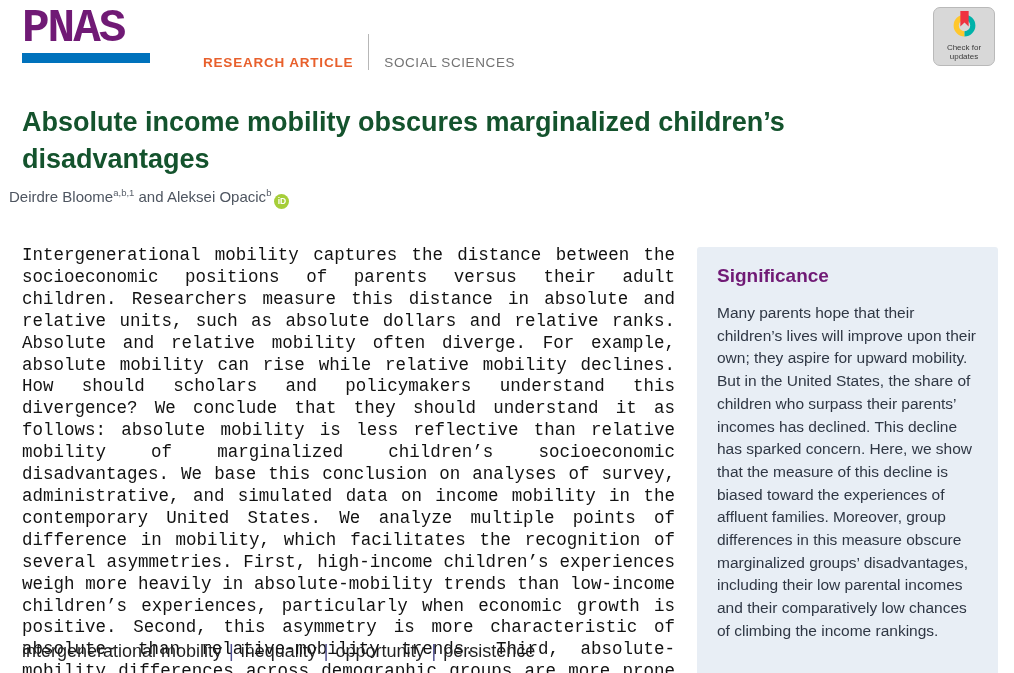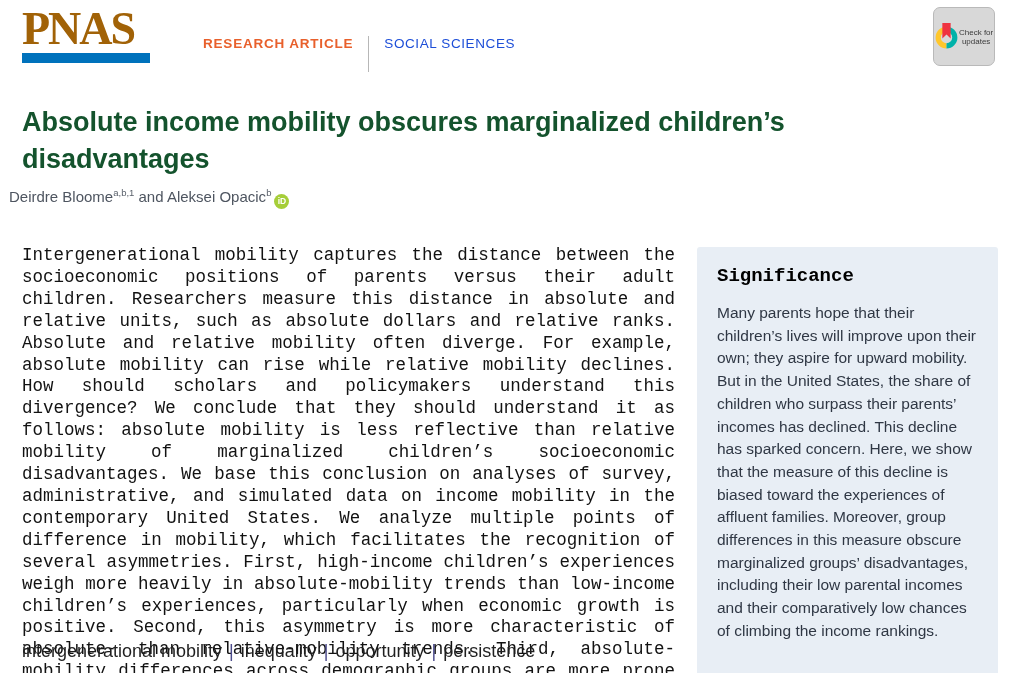--- a/index.html
+++ b/index.html
@@ -3,40 +3,40 @@
 <meta charset="utf-8">
 <style>
   html,body{margin:0;padding:0;background:#ffffff;}
   .page{
     position:relative;width:1014px;height:673px;overflow:hidden;
     background:#ffffff;font-family:"Liberation Sans",sans-serif;
   }
   
   .logo{position:absolute;left:22px;top:6px;width:140px;}
   .logo-text{
-    font-size:46px;font-weight:800;letter-spacing:-2px;color:#a16207;
-    line-height:46px;font-family:Liberation Serif, serif;
+    font-size:46px;font-weight:800;letter-spacing:-2px;color:#701a75;
+    line-height:46px;font-family:Liberation Mono, monospace;
   }
   .logo-bar{width:128px;height:10px;background:#0072bc;margin-top:1px;}
   .header-nav{
     position:absolute;left:203px;top:0;height:70px;
-    display:flex;align-items:flex-start;gap:15px;margin-top:36px;
+    display:flex;align-items:flex-end;gap:15px;
   }
   .article-type{
     color:#e8602c;font-weight:700;font-size:13.5px;letter-spacing:0.8px;
   }
   .nav-divider{width:1px;height:36px;background:#b7b7b7;}
   .section-label{
-    color:#1d4ed8;font-size:13.5px;letter-spacing:0.6px;font-weight:500;
+    color:#737373;font-size:13.5px;letter-spacing:0.6px;font-weight:500;
   }
   
   .check-badge{
     position:absolute;right:19px;top:7px;width:60px;height:57px;
     background:#d8d8d8;border:1px solid #b9b9b9;border-radius:7px;
-    display:flex;flex-direction:row;align-items:center;cursor:pointer;
+    display:flex;flex-direction:column;align-items:center;cursor:pointer;
   }
   .check-badge svg{margin-top:3px;}
   .check-badge-text{
     font-size:8px;line-height:9px;color:#3a3a3a;text-align:center;margin-top:1px;
   }
   
   .title{
     position:absolute;left:22px;top:86px;width:900px;
     font-size:27px;font-weight:700;line-height:37px;color:#14532d;
   }
@@ -63,21 +63,21 @@
     position:absolute;left:22px;top:641px;font-size:18px;color:#1f1f1f;
   }
   .kw-sep{color:#4c4c8c;padding:0 7px;}
   
   .significance{
     position:absolute;left:697px;top:247px;width:301px;height:520px;
     background:#e8eef5;border-radius:3px;box-sizing:border-box;
     padding:18px 20px 20px 20px;
   }
   .sig-heading{
-    color:#000000;font-size:19px;font-weight:700;margin:0 0 15px 0;font-family:Liberation Mono, monospace;
+    color:#701a75;font-size:19px;font-weight:700;margin:0 0 15px 0;
   }
   .sig-body{
     font-size:15.5px;line-height:22.7px;color:#2f3744;margin:0;
   }
 </style>
 </head>
 <body>
 
 <div class="page">
 

